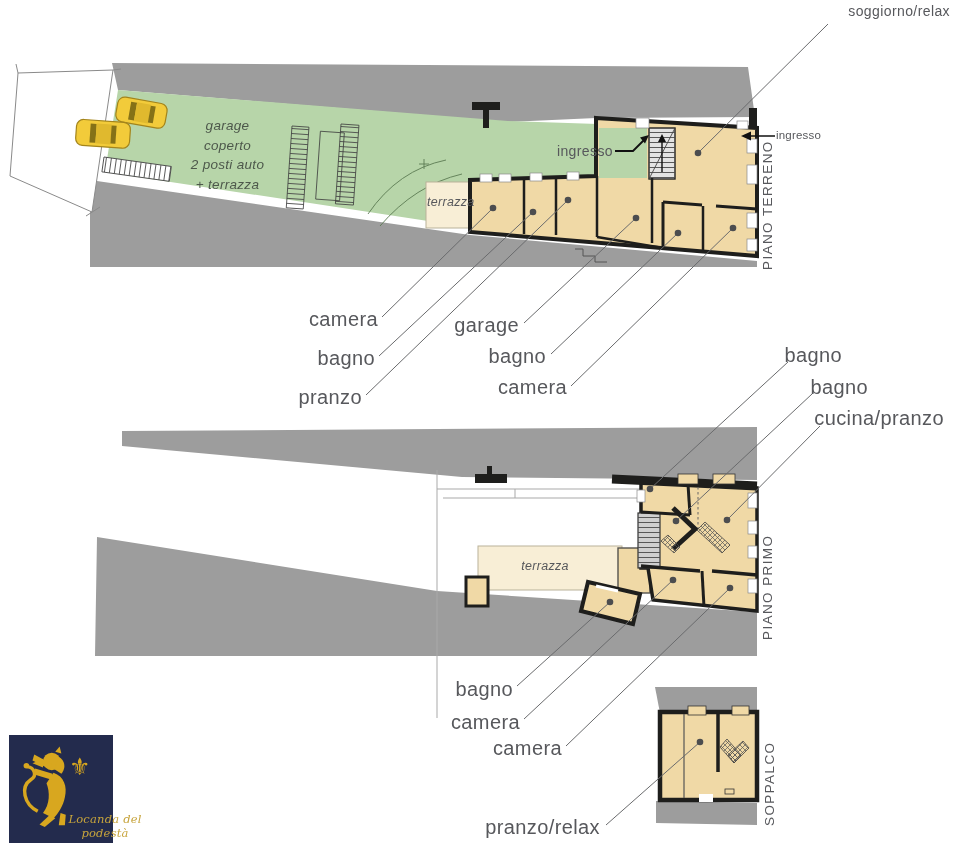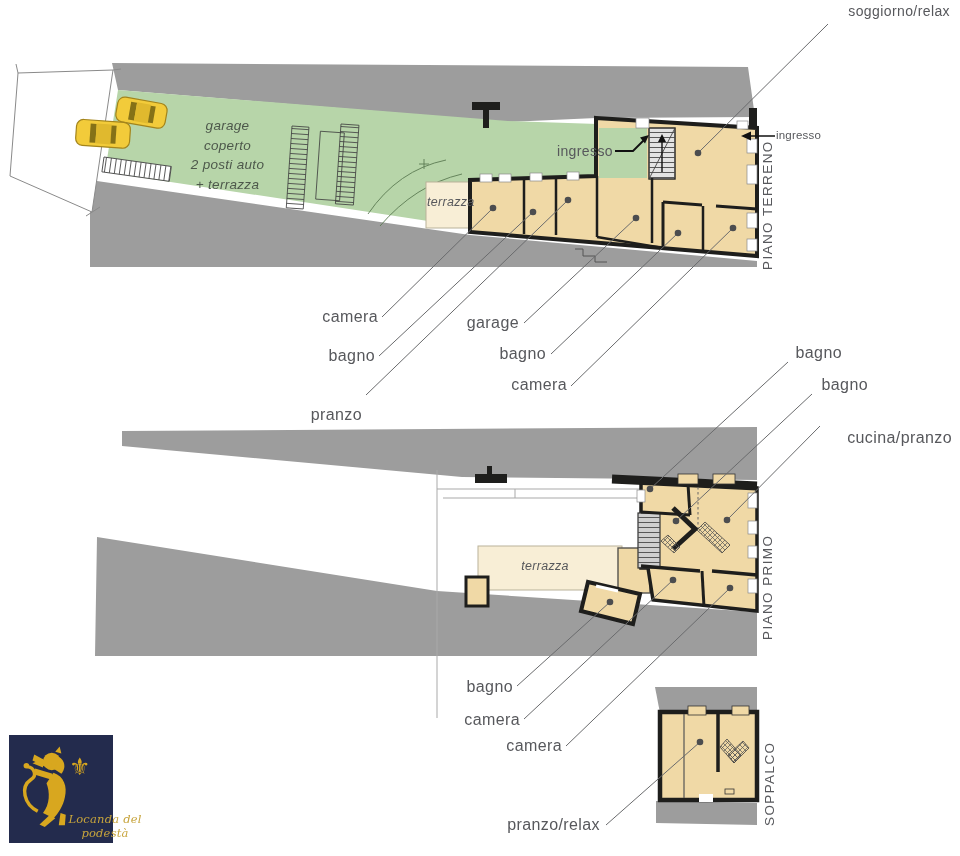--- a/index.html
+++ b/index.html
@@ -11,21 +11,21 @@
   .f-green{fill:var(--green);}
   .f-tan{fill:var(--tan);}
   .f-cream{fill:var(--cream);}
   .f-wall{fill:var(--wall);}
   .s-wall{stroke:var(--wall);}
   .s-leader{stroke:var(--leader);stroke-width:1;fill:none;}
   .f-dot{fill:#4c4d4f;}
   .win{fill:#ffffff;stroke:#8a8a8a;stroke-width:0.7;}
   .thinline{stroke:#a9a9a9;stroke-width:1;fill:none;}
   
-  .lbl{position:absolute;color:var(--ink);font-size:16px;letter-spacing:.4px;white-space:nowrap;}
+  .lbl{position:absolute;color:var(--ink);font-size:20px;letter-spacing:.4px;white-space:nowrap;}
   .lbl.r{text-align:right;}
   .lbl.small{font-size:14px;}
   .lbl.tiny{font-size:11.5px;letter-spacing:.2px;}
   .lbl.it{font-style:italic;font-size:12.5px;letter-spacing:.3px;}
   .vlbl{position:absolute;color:var(--ink);font-size:13.5px;letter-spacing:1.4px;
         writing-mode:vertical-rl;transform:rotate(180deg);white-space:nowrap;}
   .note{position:absolute;color:#4d584b;font-style:italic;font-size:13.5px;line-height:1.45;
         text-align:center;white-space:pre-line;letter-spacing:.3px;}
   .ctr{text-align:center;}
   
@@ -259,29 +259,29 @@
 <div class="lbl r small" style="right:347px;top:143px;">ingresso</div>
 <div class="lbl tiny" style="left:776px;top:129px;">ingresso</div>
 <div class="note" style="left:160px;top:116px;width:135px;">garage
 coperto
 2 posti auto
 + terrazza</div>
 <div class="lbl it ctr" style="left:427px;top:195px;width:44px;">terrazza</div>
 
 <div class="lbl r" style="right:582px;top:308px;">camera</div>
 <div class="lbl r" style="right:585px;top:347px;">bagno</div>
-<div class="lbl r" style="right:598px;top:386px;margin-top:20px;">pranzo</div>
+<div class="lbl r" style="right:598px;top:386px;">pranzo</div>
 <div class="lbl r" style="right:441px;top:314px;">garage</div>
 <div class="lbl r" style="right:414px;top:345px;">bagno</div>
 <div class="lbl r" style="right:393px;top:376px;">camera</div>
 <div class="vlbl" style="left:760px;top:162px;height:108px;">PIANO TERRENO</div>
 
 <div class="lbl r" style="right:118px;top:344px;">bagno</div>
 <div class="lbl r" style="right:92px;top:376px;">bagno</div>
-<div class="lbl r" style="right:8px;top:407px;margin-top:22px;">cucina/pranzo</div>
+<div class="lbl r" style="right:16px;top:407px;">cucina/pranzo</div>
 <div class="lbl it ctr" style="left:500px;top:559px;width:90px;">terrazza</div>
 <div class="lbl r" style="right:447px;top:678px;">bagno</div>
 <div class="lbl r" style="right:440px;top:711px;">camera</div>
 <div class="lbl r" style="right:398px;top:737px;">camera</div>
 <div class="vlbl" style="left:760px;top:548px;height:92px;">PIANO PRIMO</div>
 
 <div class="lbl r" style="right:360px;top:816px;">pranzo/relax</div>
 <div class="vlbl" style="left:762px;top:756px;height:70px;">SOPPALCO</div>
 
 <div id="logo">

